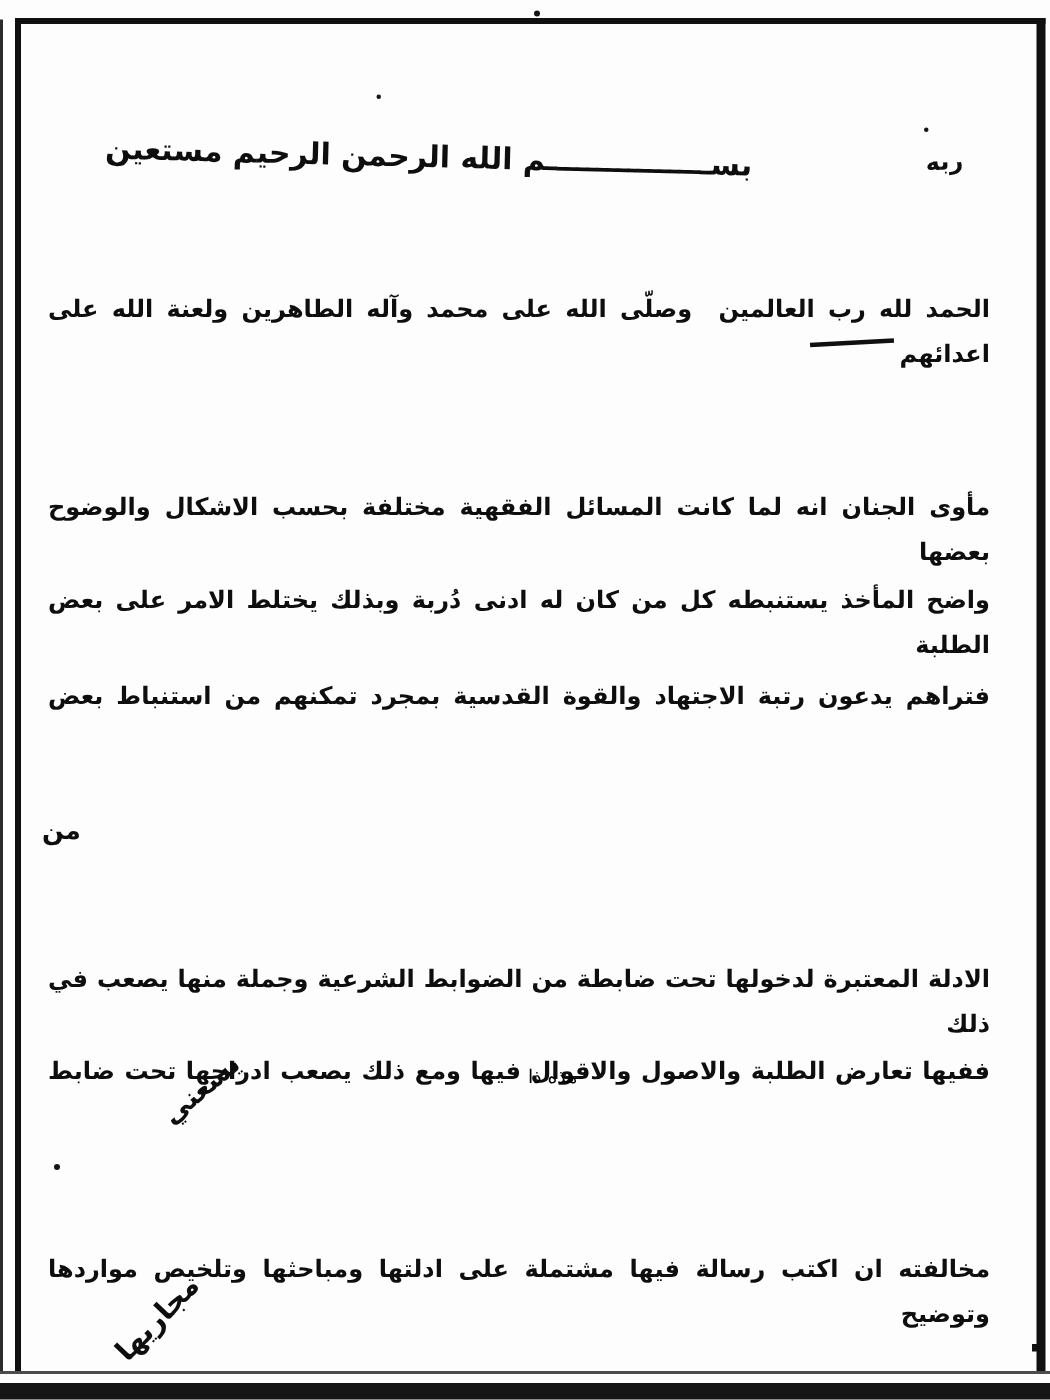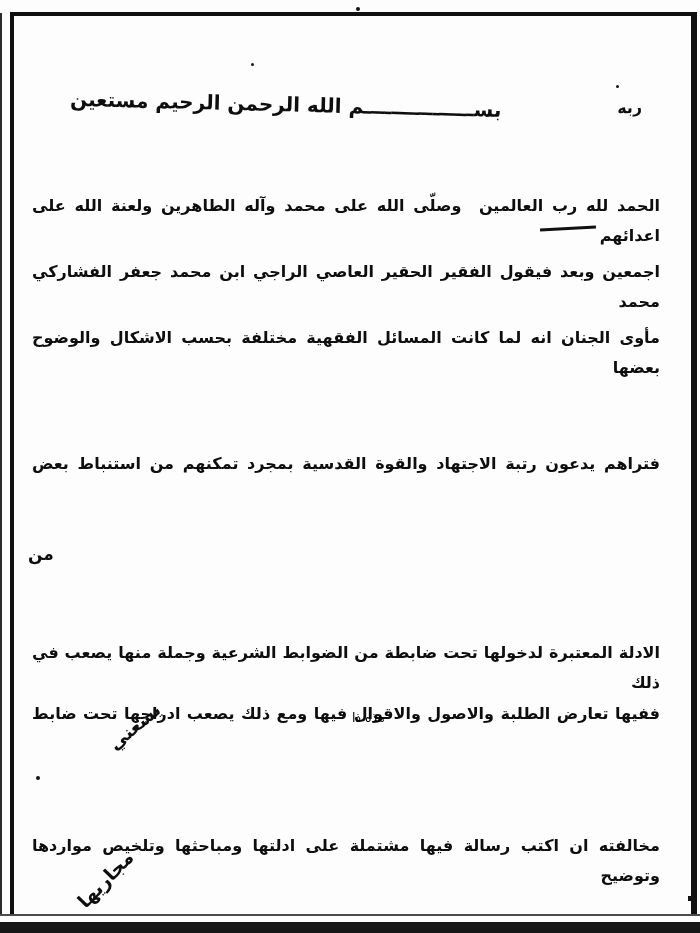--- a/index.html
+++ b/index.html
@@ -78,22 +78,22 @@
   <div class="speck s3"></div>
   <div class="speck s4"></div>
 
   <div class="bismillah-row">
     <span class="invocation">ربه</span>
     <span class="basmala">بســــــــــــــــم الله الرحمن الرحيم مستعين</span>
   </div>
 
   <div class="text">
     <div class="ln ln0">الحمد لله رب العالمين&nbsp; وصلّى الله على محمد وآله الطاهرين ولعنة الله على اعدائهم</div>
-    <div class="ln ln1">اجمعين وبعد فيقول الفقير الحقير العاصي الراجي ابن محمد جعفر الفشاركي محمد</div>
     <div class="ln ln2">مأوى الجنان انه لما كانت المسائل الفقهية مختلفة بحسب الاشكال والوضوح بعضها</div>
+    <div class="ln ln3">واضح المأخذ يستنبطه كل من كان له ادنى دُربة وبذلك يختلط الامر على بعض الطلبة</div>
     <div class="ln ln4">فتراهم يدعون رتبة الاجتهاد والقوة القدسية بمجرد تمكنهم من استنباط بعض</div>
     <div class="ln ln7">الادلة المعتبرة لدخولها تحت ضابطة من الضوابط الشرعية وجملة منها يصعب في ذلك</div>
     <div class="ln ln8">ففيها تعارض الطلبة والاصول والاقوال فيها ومع ذلك يصعب ادراجها تحت ضابط</div>
     <div class="ln ln10">مخالفته ان اكتب رسالة فيها مشتملة على ادلتها ومباحثها وتلخيص مواردها وتوضيح</div>
   </div>
 
   <div class="overline-mark"></div>
   <div class="sup-word">من</div>
   <div class="interlinear">هذه ذا</div>
   <div class="margin-note">يسعني</div>

